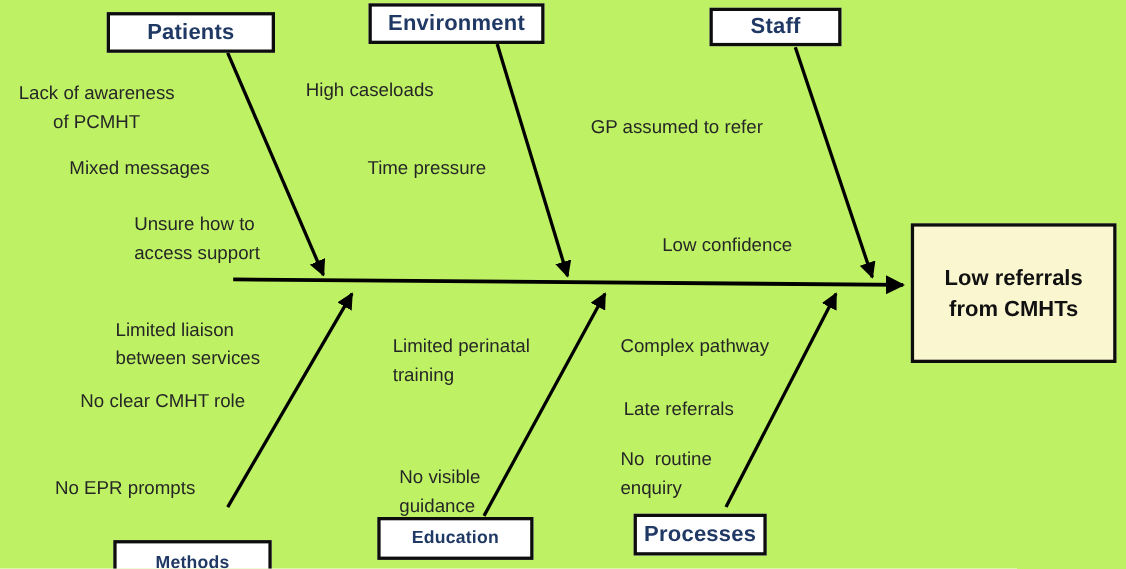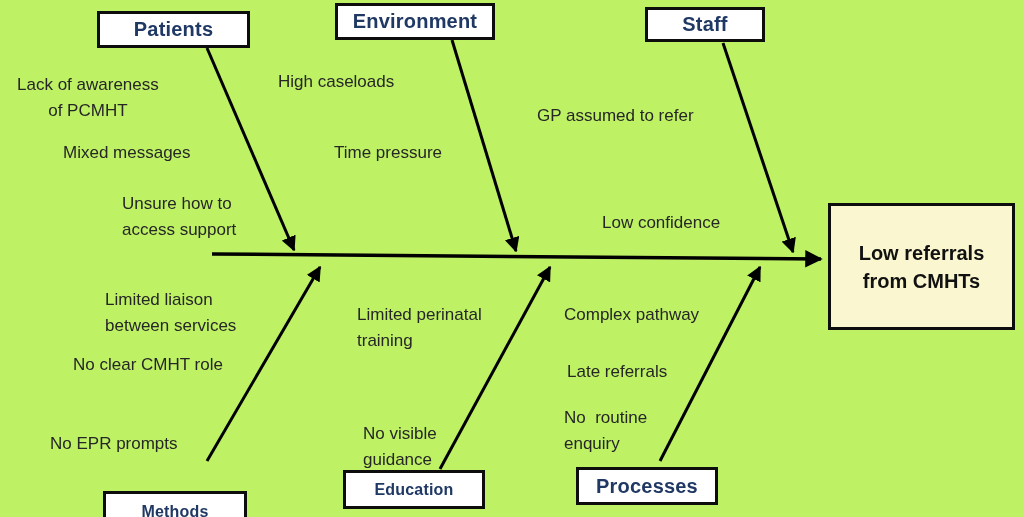--- a/index.html
+++ b/index.html
@@ -26,21 +26,21 @@
     justify-content: center;
     color: #1f3864;
     font-weight: bold;
     letter-spacing: 0.2px;
   }
   .cat-patients    { left:  97px; top:  11px; width: 153px; height: 37px; font-size: 20px; }
   .cat-environment { left: 335px; top:   3px; width: 160px; height: 37px; font-size: 20px; }
   .cat-staff       { left: 645px; top:   7px; width: 120px; height: 35px; font-size: 20px; }
   .cat-methods     { left: 103px; top: 467px; width: 144px; height: 42px; font-size: 16px; margin-top: 24px; }
   .cat-education   { left: 343px; top: 470px; width: 142px; height: 39px; font-size: 16px; }
-  .cat-processes   { left: 576px; top: 467px; width: 142px; height: 38px; font-size: 20px; }
+  .cat-processes   { left: 576px; top: 467px; width: 121px; height: 38px; font-size: 20px; }
   .cause {
     position: absolute;
     color: #262626;
     font-size: 17px;
     line-height: 26px;
     white-space: pre-wrap;
   }
   .effect-box {
     position: absolute;
     left: 828px; top: 203px;

